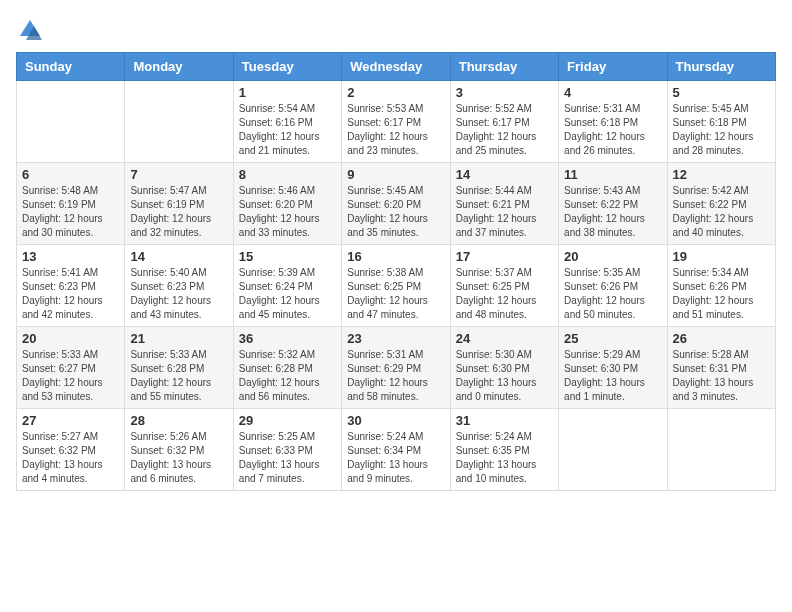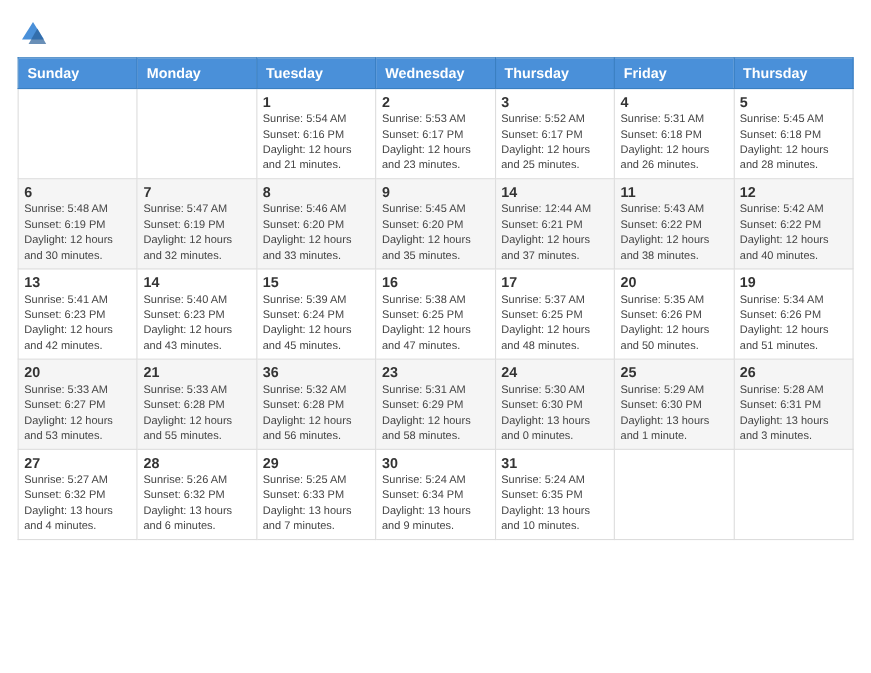--- a/index.html
+++ b/index.html
@@ -175,21 +175,21 @@
 Daylight: 12 hours and 33 minutes.</div>
         </td>
         <td>
           <span class="day-num">9</span>
           <div class="day-info">Sunrise: 5:45 AM
 Sunset: 6:20 PM
 Daylight: 12 hours and 35 minutes.</div>
         </td>
         <td>
           <span class="day-num">14</span>
-          <div class="day-info">Sunrise: 12:44 AM
+          <div class="day-info">Sunrise: 5:44 AM
 Sunset: 6:21 PM
 Daylight: 12 hours and 37 minutes.</div>
         </td>
         <td>
           <span class="day-num">11</span>
           <div class="day-info">Sunrise: 5:43 AM
 Sunset: 6:22 PM
 Daylight: 12 hours and 38 minutes.</div>
         </td>
         <td>

